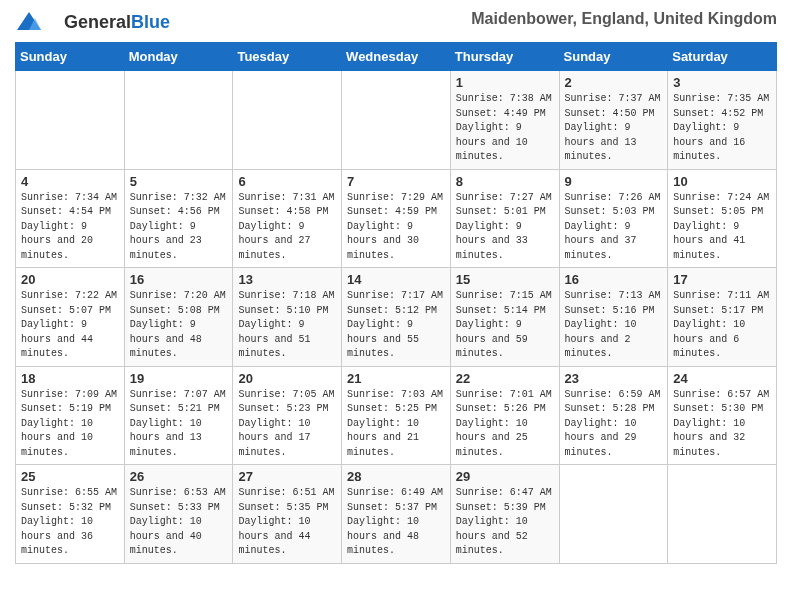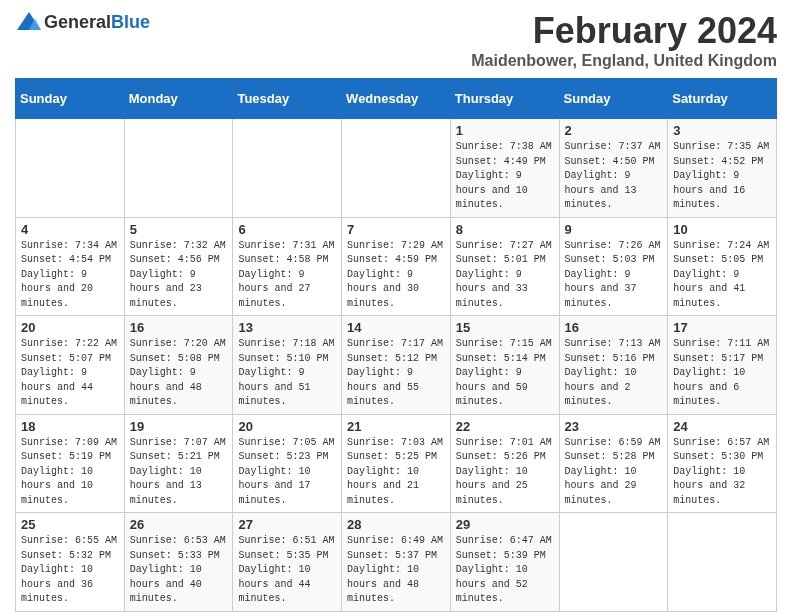--- a/index.html
+++ b/index.html
@@ -12,36 +12,36 @@
     }
     .header-area {
       display: flex;
       justify-content: space-between;
       align-items: flex-start;
       margin-bottom: 8px;
     }
     .logo {
       display: flex;
       align-items: center;
-      gap: 1px;
+      gap: 21px;
     }
     .title-area { text-align: right; }
     .month-title { font-size: 36px; font-weight: bold; color: #333; }
     .location-title { font-size: 16px; color: #555; font-weight: bold; }
     table {
       width: 100%;
       border-collapse: collapse;
       table-layout: fixed;
     }
     thead tr th {
       background-color: #1a6fc4;
       color: #fff;
       font-size: 13px;
       font-weight: bold;
-      padding: 12px 4px;
+      padding: 6px 4px;
       text-align: left;
       border: 1px solid #1a6fc4;
     }
     tbody tr td {
       border: 1px solid #ccc;
       vertical-align: top;
       padding: 4px 5px;
       font-size: 10.5px;
       color: #333;
       height: 88px;
@@ -65,21 +65,20 @@
   <div class="logo">
     <svg width="28" height="24" viewBox="0 0 28 24">
       <polygon points="14,2 26,20 2,20" fill="#1a6fc4"></polygon>
       <polygon points="20,8 26,20 14,20" fill="#5aabf5" opacity="0.7"></polygon>
     </svg>
     <span>
       <span style="font-size:18px;font-weight:bold;color:#333;">General</span><span style="font-size:18px;font-weight:bold;color:#1a6fc4;">Blue</span>
     </span>
   </div>
   <div class="title-area">
-    <div class="month-title">February 2024</div>
     <div class="location-title">Maidenbower, England, United Kingdom</div>
   </div>
 </div>
 
 <table>
   <thead>
     <tr>
     <th>Sunday</th>
         <th>Monday</th>
         <th>Tuesday</th>

